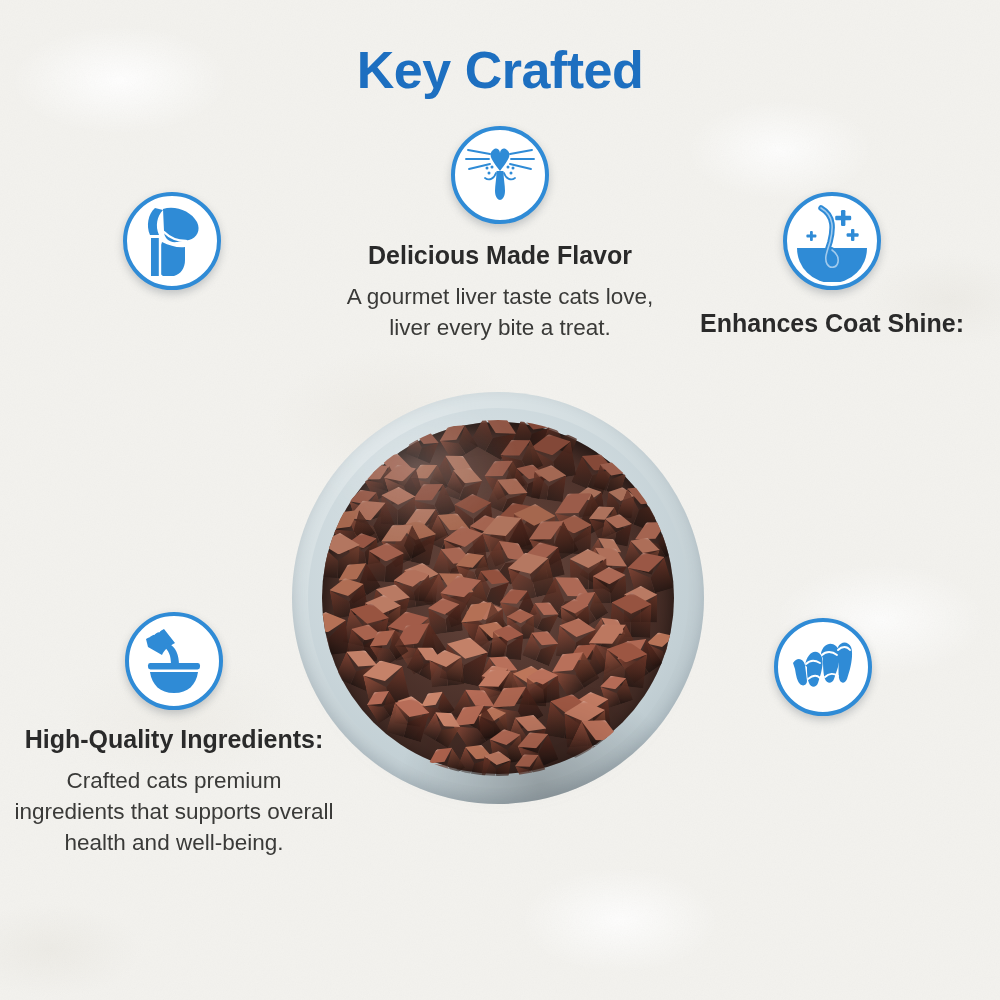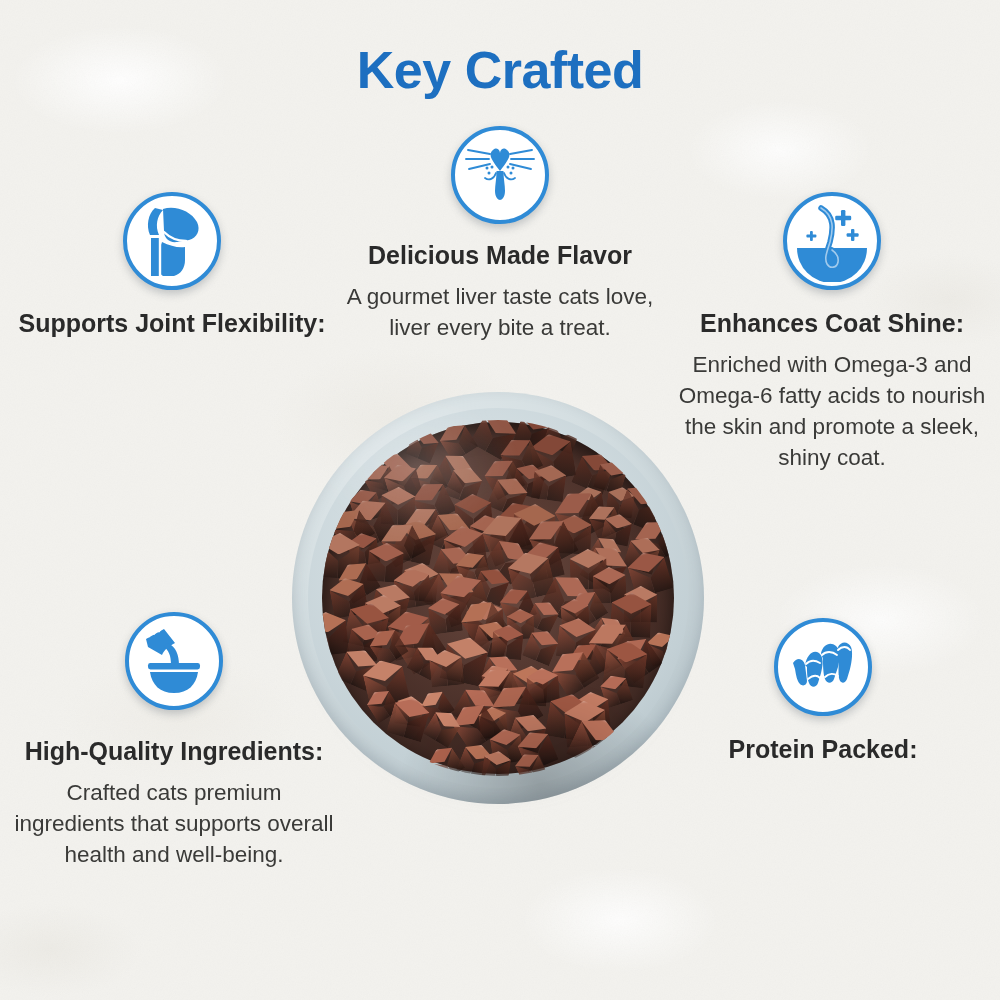--- a/index.html
+++ b/index.html
@@ -58,21 +58,21 @@
 
   #f-joint   { left:12px;  top:192px;  width:320px; }
   #f-flavor  { left:330px; top:126px;  width:340px; }
   #f-coat    { left:672px; top:192px;  width:320px; }
   #f-ingr    { left:14px;  top:612px;  width:320px; }
   #f-protein { left:658px; top:618px;  width:330px; }
 
   #f-joint   .f-head { margin-top:18px; }
   #f-flavor  .f-head { margin-top:16px; }
   #f-coat    .f-head { margin-top:18px; }
-  #f-ingr    .f-head { margin-top:26px; }
+  #f-ingr    .f-head { margin-top:14px; }
   #f-protein .f-head { margin-top:18px; }
 
   #f-joint   .f-body { margin-top:10px; }
   #f-flavor  .f-body { margin-top:10px; }
   #f-coat    .f-body { margin-top:10px; }
   #f-ingr    .f-body { margin-top:10px; }
   #f-protein .f-body { margin-top:10px; }
 
   .icon-circle {
     width:98px; height:98px; border-radius:50%;
@@ -794,21 +794,20 @@
           <path d="M30 7 C42 3 58 9 64 20 C68 28 64 36 56 38 L44 40 C36 41 31 36 31 29 Z"></path>
           <path d="M29 40 C37 44 45 46 52 45 L52 58 C52 66 48 72 41 74 L30 74 C24 70 22 62 24 54 Z"></path>
           <path d="M18 36 L27 36 L27 74 L18 74 Z"></path>
         </g>
         <g fill="none" stroke="#ffffff" stroke-width="2.4" stroke-linecap="round">
           <path d="M31 30 C37 36 45 39 53 39"></path>
           <path d="M27 34 L27 74"></path>
         </g>
       </svg>
     </div>
-    <div class="f-head">Supports Joint Flexibility:</div>
   </div>
 
   <div class="feature" id="f-flavor">
     <div class="f-icon icon-circle">
       <svg width="80" height="80" viewBox="0 0 80 80">
         <g stroke="#2f8bd6" stroke-width="1.9" stroke-linecap="round" fill="none">
           <path d="M30 19 L8 15"></path>
             <path d="M29 24 L6 24"></path>
             <path d="M30 29 L9 34"></path>
           <path d="M50 19 L72 15"></path>
@@ -845,21 +844,20 @@
           <rect x="50" y="10" width="4.4" height="16" rx="1.2"></rect>
           <rect x="44.2" y="15.8" width="16" height="4.4" rx="1.2"></rect>
           <rect x="60" y="29" width="3.4" height="12" rx="1"></rect>
           <rect x="55.6" y="33.3" width="12" height="3.4" rx="1"></rect>
           <rect x="19" y="31" width="2.8" height="10" rx=".9"></rect>
           <rect x="15.4" y="34.6" width="10" height="2.8" rx=".9"></rect>
         </g>
       </svg>
     </div>
     <div class="f-head">Enhances Coat Shine:</div>
-    <div class="f-body">Enriched with Omega-3 and Omega-6 fatty acids to nourish the skin and promote a sleek, shiny coat.</div>
   </div>
 
   <div class="feature" id="f-ingr">
     <div class="f-icon icon-circle">
       <svg width="80" height="80" viewBox="0 0 80 80">
         <path d="M12 18 L30 8 L41 22 C35 25 30 29 28 34 L14 26 Z" fill="#2f8bd6"></path>
         <g stroke="#ffffff" stroke-width="1.8" stroke-linecap="round">
           <path d="M15 15.5 L19 9.5"></path>
             <path d="M20 13 L24 7"></path>
             <path d="M25 10.5 L28.5 5.5"></path>
@@ -884,16 +882,15 @@
         </g>
         <g stroke="#ffffff" stroke-width="1.9" fill="none" stroke-linecap="round">
           <path d="M23 37 C27 33 32 33 37 36"></path>
           <path d="M39 28 C43 24 49 24 54 28"></path>
           <path d="M55 23 C59 19 64 19 67 23"></path>
           <path d="M25 52 C30 48 34 48 37 51"></path>
           <path d="M42 50 C46 46 51 46 55 49"></path>
         </g>
       </svg>
     </div>
-    <div class="f-head">Protein Packed:</div>
   </div>
 
 </div>
 
 </body></html>

